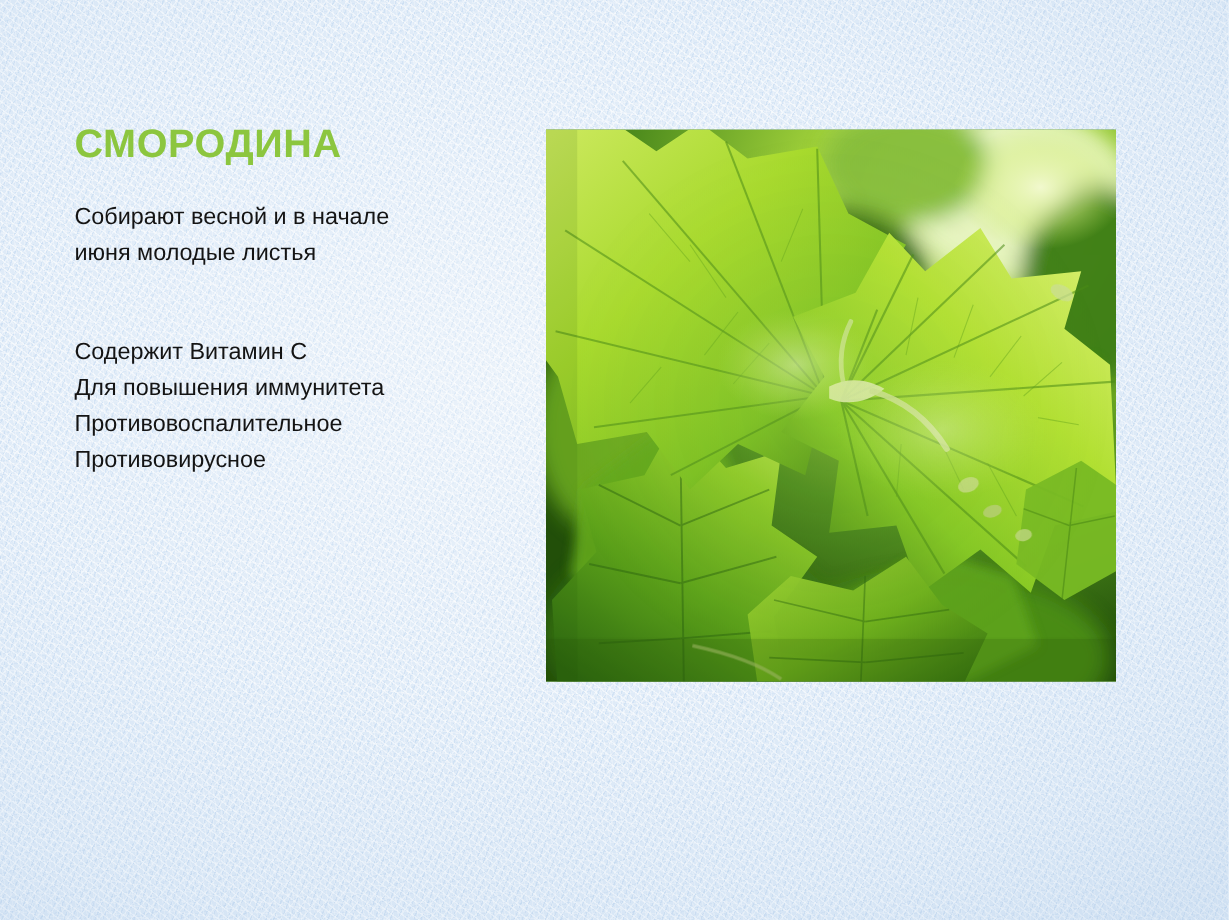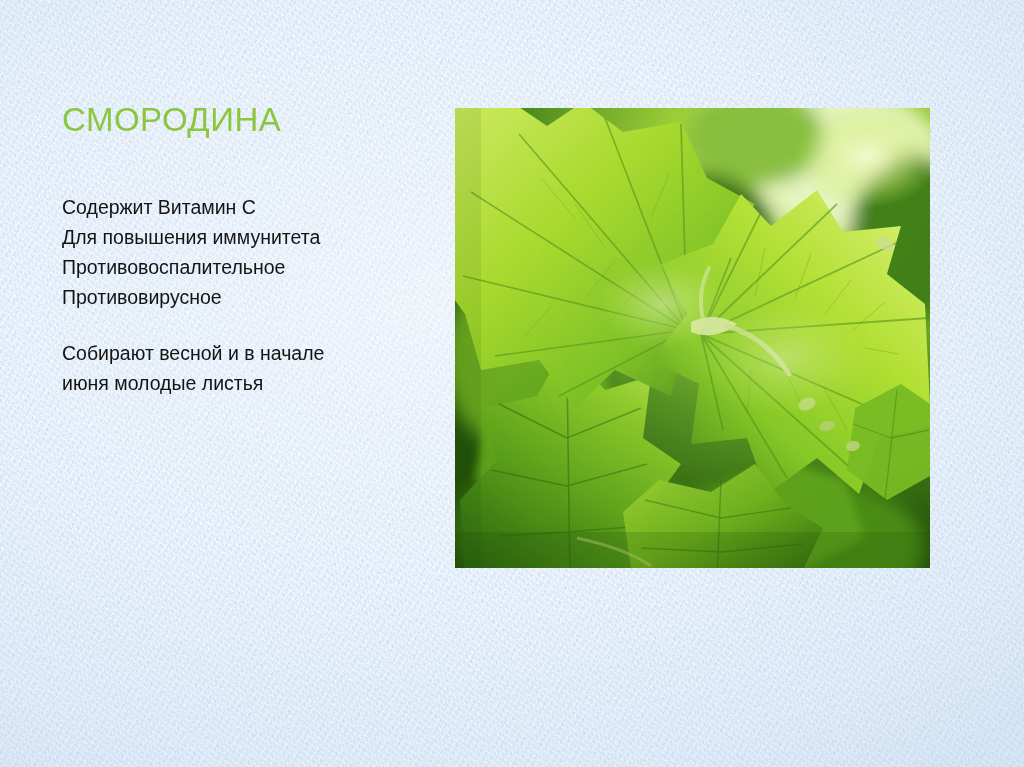--- a/index.html
+++ b/index.html
@@ -64,21 +64,21 @@
   
   .content-left {
     position: absolute;
     left: 62px;
     top: 100px;
     width: 360px;
   }
 
   .slide-title {
     font-size: 33px;
-    font-weight: normal;
+    font-weight: bold;
     letter-spacing: 0.5px;
     color: #8cc63f;
     line-height: 40px;
     margin: 0 0 0 0;
     white-space: nowrap;
   }
 
   .body-block {
     margin-top: 26px;
   }
@@ -113,30 +113,30 @@
 
 <div class="slide">
 
   <div class="slide-texture"></div>
   <div class="slide-vignette"></div>
 
   <div class="content-left">
 
     <h1 class="slide-title">СМОРОДИНА</h1>
 
+    <div class="body-block">
+      <div class="body-line">Собирают весной и в начале</div>
+      <div class="body-line">июня молодые листья</div>
+    </div>
+
     <div class="body-block second">
       <div class="body-line">Содержит Витамин С</div>
       <div class="body-line">Для повышения иммунитета</div>
       <div class="body-line">Противовоспалительное</div>
       <div class="body-line">Противовирусное</div>
-    </div>
-
-    <div class="body-block">
-      <div class="body-line">Собирают весной и в начале</div>
-      <div class="body-line">июня молодые листья</div>
     </div>
 
   </div>
 
   <div class="photo-frame">
     <svg viewBox="0 0 475 460" xmlns="http://www.w3.org/2000/svg">
       <defs>
         <radialGradient id="gBack" cx="72%" cy="14%" r="85%">
           <stop offset="0%" stop-color="#dff0b4"></stop>
           <stop offset="32%" stop-color="#9fd03a"></stop>

